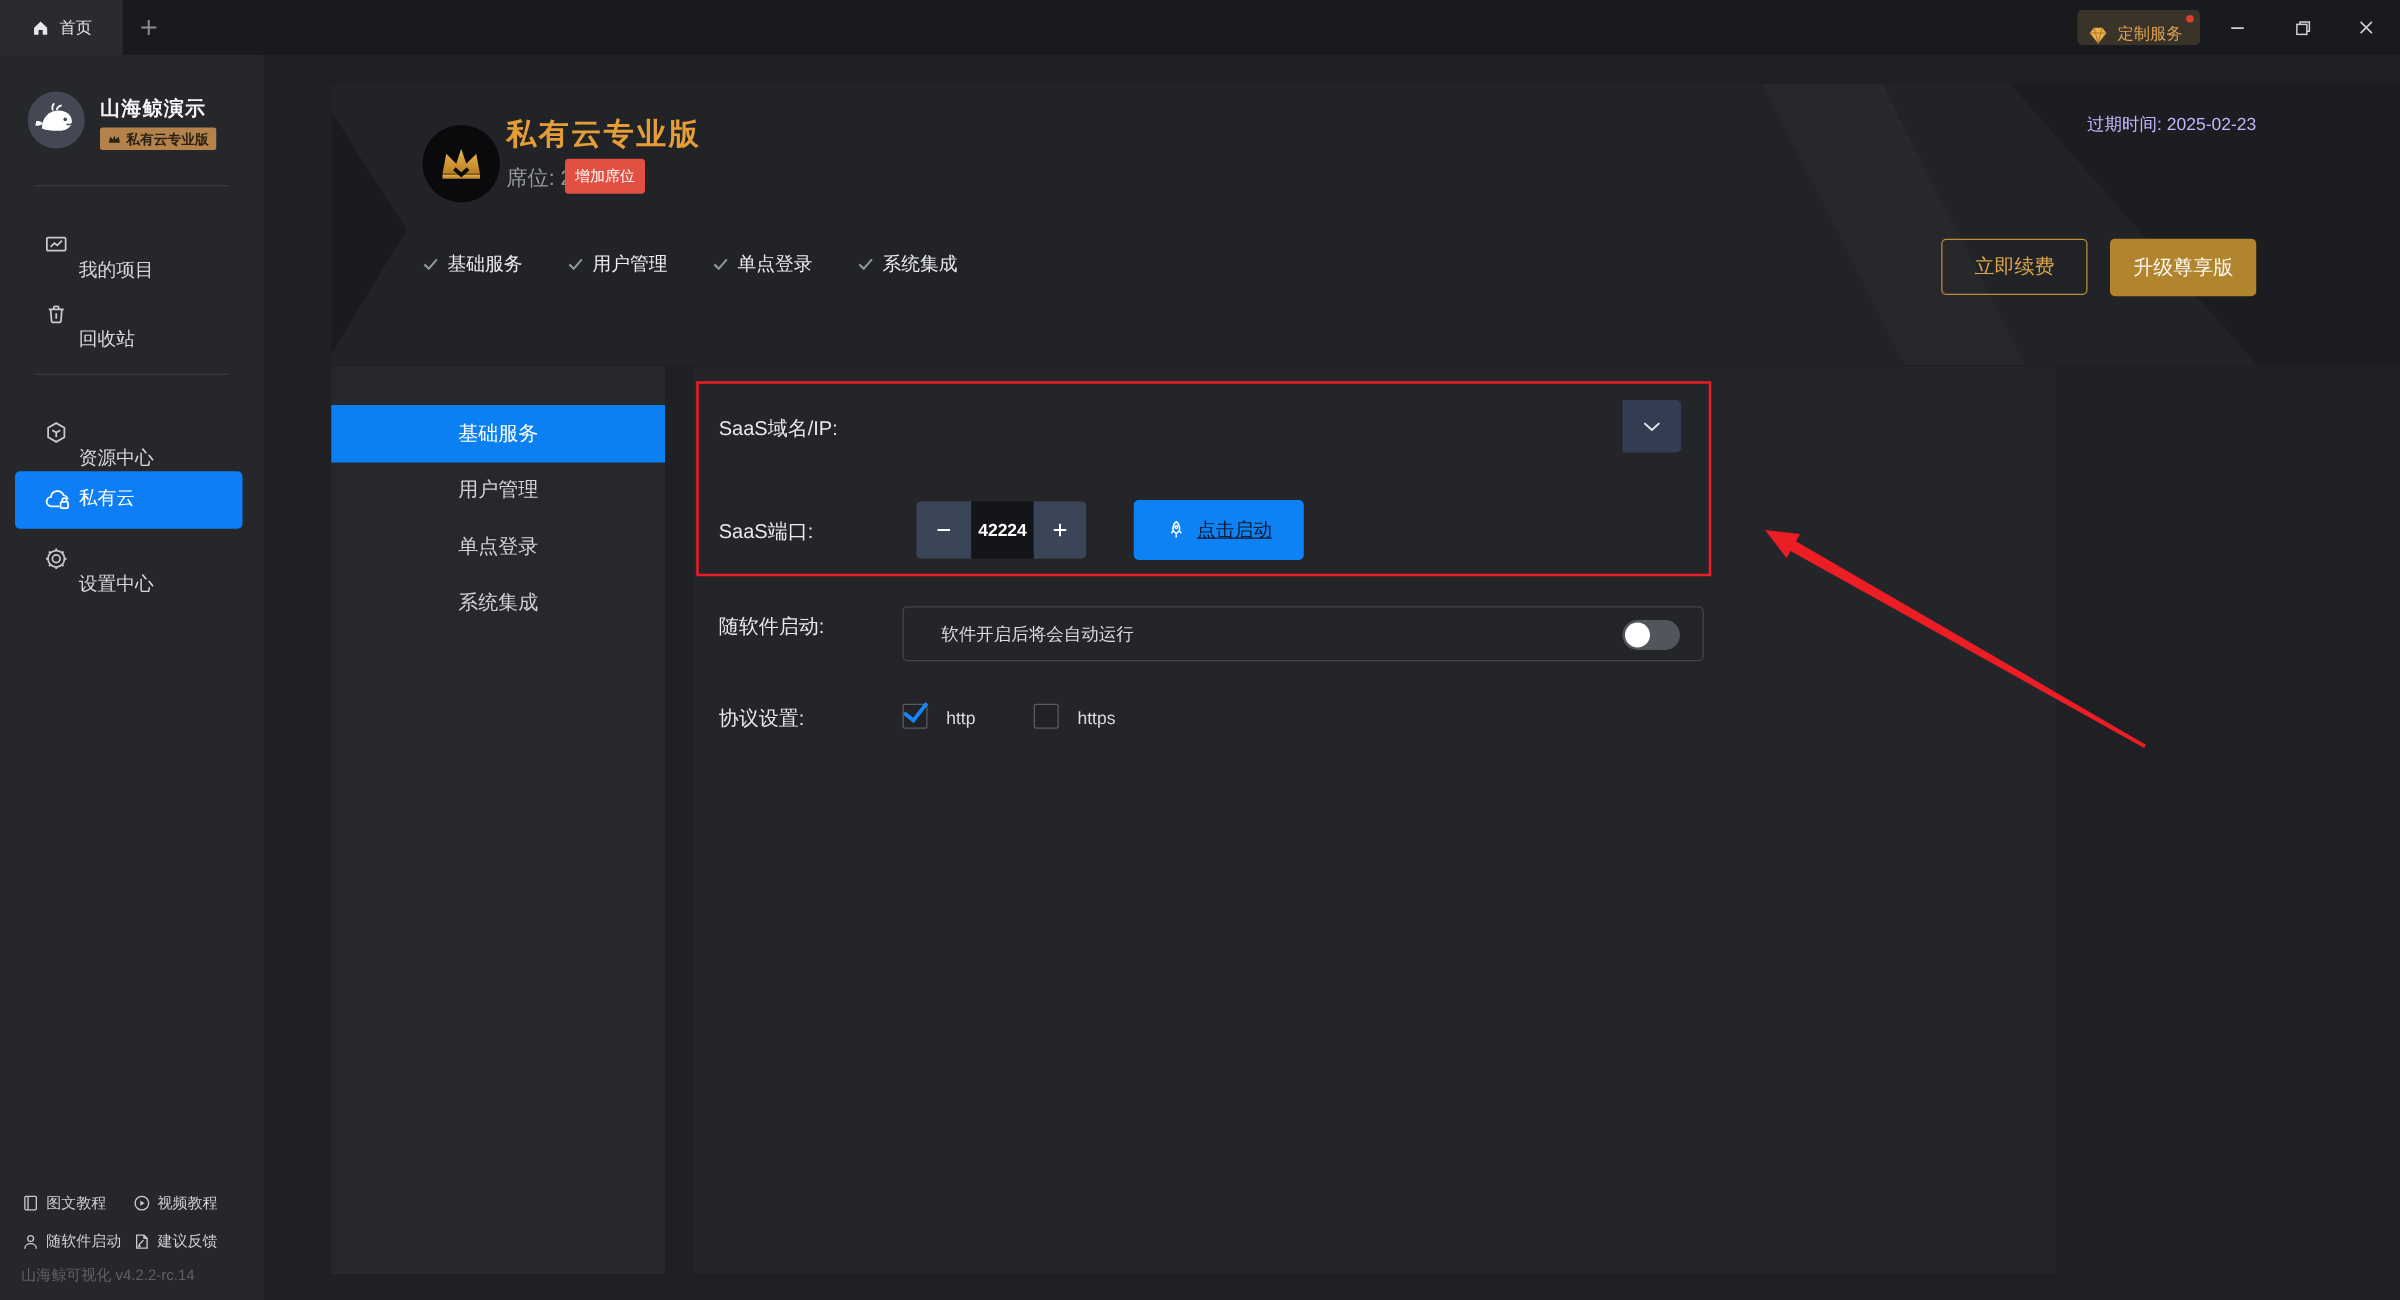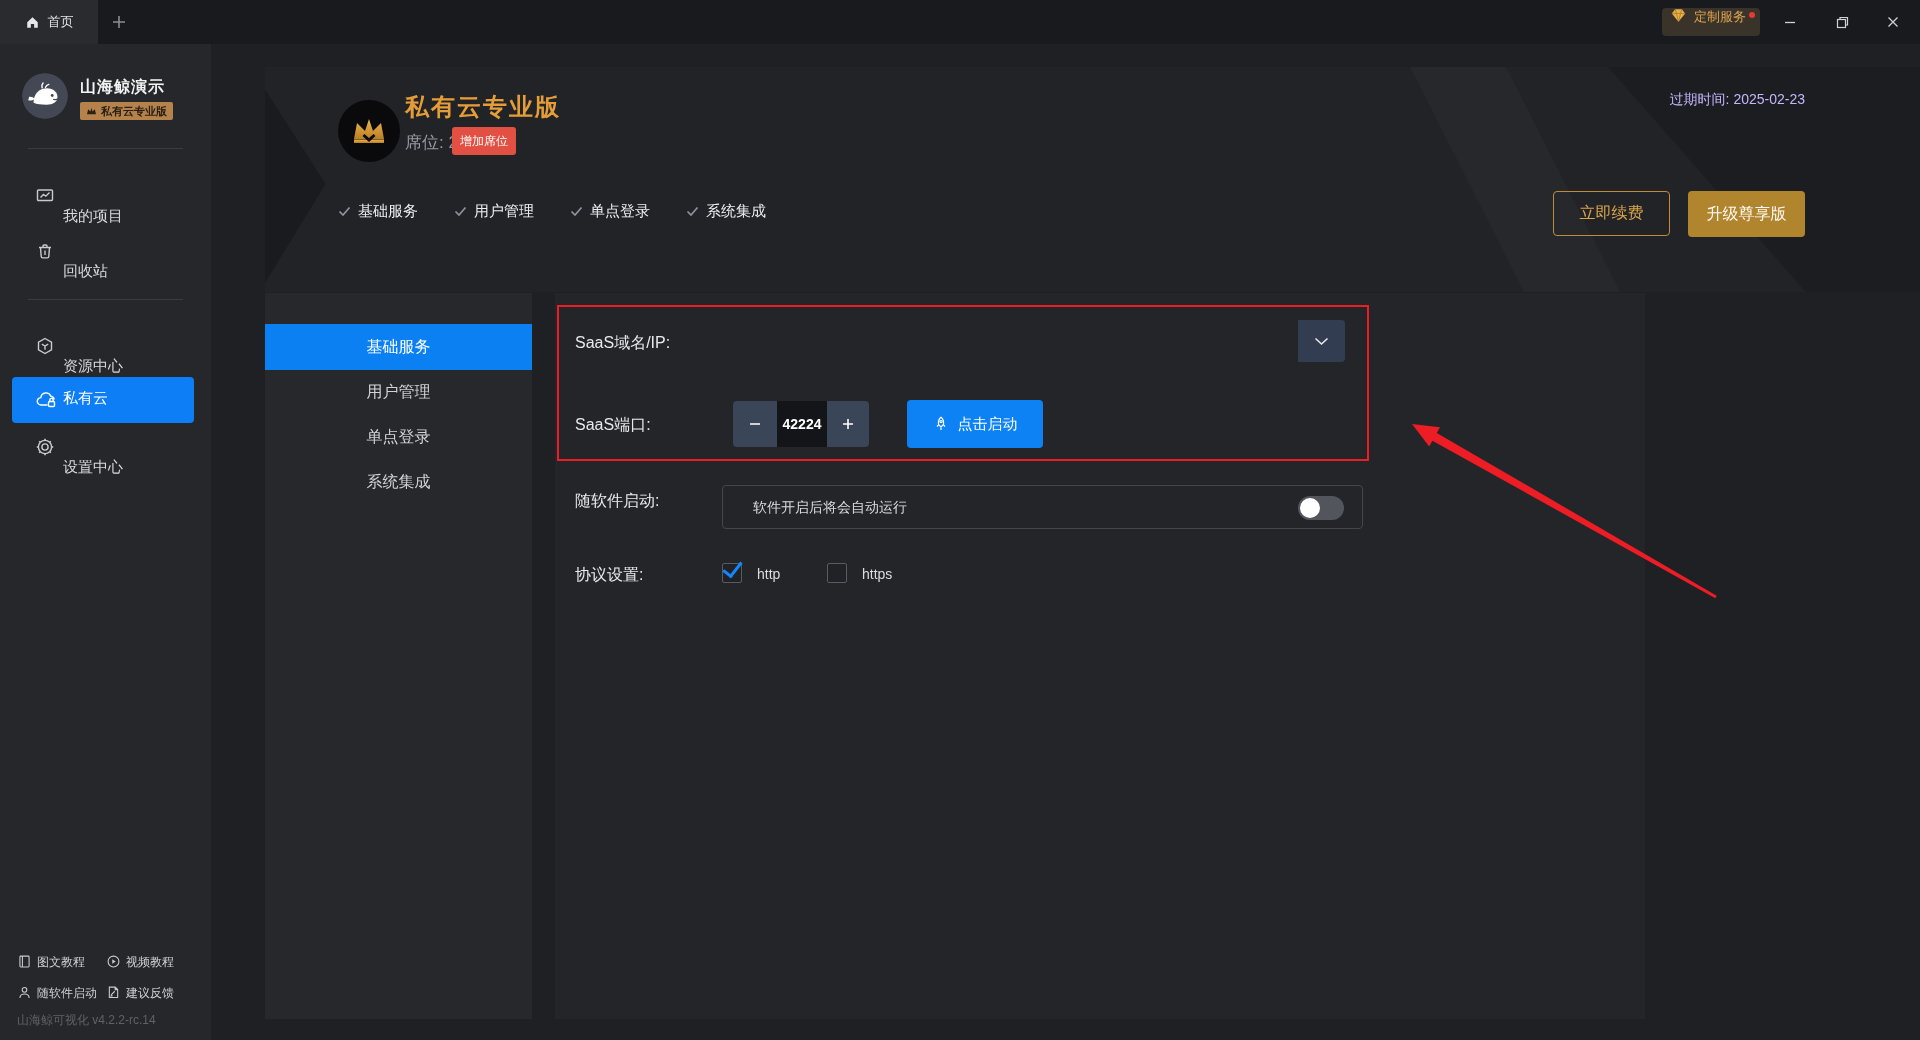--- a/index.html
+++ b/index.html
@@ -5,40 +5,40 @@
   * { margin:0; padding:0; box-sizing:border-box; }
   html,body { background:#000; }
   body { font-family:"Liberation Sans", sans-serif; }
   .app { position:relative; width:1920px; height:1040px; background:#1f2024; overflow:hidden; }
 
   
   .titlebar { position:absolute; left:0; top:0; width:1920px; height:44px; background:#191a1d; z-index:6; }
   .tb-tab { position:absolute; left:0; top:0; width:98px; height:44px; background:#2a2b2f;
             display:flex; align-items:center; justify-content:center; gap:8px; color:#e3e4e6; font-size:13px; cursor:pointer; }
   .tb-newtab { position:absolute; left:102px; top:0; width:34px; height:44px; display:flex; align-items:center; justify-content:center; cursor:pointer; }
-  .cs-badge { position:absolute; left:1662px; top:8px; height:28px; padding:0 14px 0 8px; background:#3a3329; border-radius:4px;
-              display:flex; align-items:flex-start; gap:7px; color:#dda451; font-size:13px; cursor:pointer; }
+  .cs-badge { position:absolute; left:1662px; top:8px; height:28px; padding:16px 14px 0 8px; background:#3a3329; border-radius:4px;
+              display:flex; align-items:flex-end; gap:7px; color:#dda451; font-size:13px; cursor:pointer; }
   .cs-dot { position:absolute; right:5px; top:4px; width:6px; height:6px; border-radius:50%; background:#e23b30; }
   .winbtn { position:absolute; top:0; width:34px; height:44px; display:flex; align-items:center; justify-content:center; cursor:pointer; }
   .winbtn.min { left:1773px; } .winbtn.res { left:1825px; } .winbtn.cls { left:1876px; }
 
   
   .sidebar { position:absolute; left:0; top:44px; width:211px; height:996px; background:#26272b; z-index:5; }
   .avatar { position:absolute; left:22px; top:29px; width:46px; height:46px; border-radius:50%; overflow:hidden; }
   .uname { position:absolute; left:80px; top:33px; font-size:16px; font-weight:bold; color:#f2f3f4; letter-spacing:1px; }
   .ubadge { position:absolute; left:80px; top:58px; height:18px; padding:0 6px; background:#b5824b; border-radius:2px;
             display:inline-flex; align-items:center; gap:4px; color:#2a2115; font-size:11px; font-weight:bold; }
   .sdivider { position:absolute; left:28px; width:155px; height:1px; background:#3b3c41; }
   .menu-item { position:absolute; left:0; width:211px; height:28px; cursor:pointer; }
   .menu-item .mi-icon { position:absolute; left:35px; top:3px; width:20px; height:20px; }
   .menu-item .mi-label { position:absolute; left:63px; top:4px; font-size:15px; color:#d8d9db;margin-top:20px; }
   .menu-active { position:absolute; left:12px; top:333px; width:182px; height:46px; background:#0d7ef5; border-radius:4px; cursor:pointer; }
   .menu-active .mi-icon { position:absolute; left:23px; top:12px; width:22px; height:22px; }
   .menu-active .mi-label { position:absolute; left:51px; top:12px; font-size:15px; color:#ffffff; }
-  .sfoot-link { position:absolute; display:flex; align-items:flex-start; gap:5px; color:#cfd0d3; font-size:12px; cursor:pointer; }
+  .sfoot-link { position:absolute; display:flex; align-items:center; gap:5px; color:#cfd0d3; font-size:12px; cursor:pointer; }
   .sversion { position:absolute; left:17px; top:968px; font-size:12px; color:#5f6165; }
 
   
   .banner { position:absolute; left:265px; top:67px; width:1655px; height:225px; background:#222327; overflow:hidden; }
   .deco-left { position:absolute; left:0; top:0; width:110px; height:225px; background:#1a1b1f;
                clip-path:polygon(0 10%, 55% 52%, 0 96%); }
   .deco-right1 { position:absolute; right:0; top:0; width:520px; height:225px; background:rgba(0,0,0,.16);
                  clip-path:polygon(40% 0, 100% 0, 100% 100%, 78% 100%); }
   .deco-right2 { position:absolute; right:300px; top:0; width:300px; height:225px; background:rgba(255,255,255,.022);
                  clip-path:polygon(30% 0, 62% 0, 100% 100%, 68% 100%); }
@@ -68,21 +68,21 @@
                   border:1px solid #54555a; border-right:none; border-radius:4px 0 0 4px; color:#ffffff; font-size:14px; font-weight:bold;
                   padding-left:16px; outline:none; font-family:"Liberation Sans", sans-serif; }
   .domain-caret { position:absolute; left:743px; top:27px; width:47px; height:42px; background:#333d51; border-radius:0 4px 4px 0;
                   display:flex; align-items:center; justify-content:center; cursor:pointer; }
   .stepper { position:absolute; left:178px; top:108px; height:46px; display:flex; border-radius:4px; overflow:hidden; }
   .step-btn { width:44px; height:46px; background:#3a4557; display:flex; align-items:center; justify-content:center; cursor:pointer; border:none; }
   .step-btn.plus { width:42px; }
   .port-input { width:50px; height:46px; background:#141519; border:none; color:#fff; font-size:14px; font-weight:bold;
                 text-align:center; outline:none; font-family:"Liberation Sans", sans-serif; }
   .start-btn { position:absolute; left:352px; top:107px; width:136px; height:48px; background:#0c82f5; border:none; border-radius:4px;
-               color:#ffffff; font-size:15px; display:flex; align-items:center; justify-content:center; gap:9px; cursor:pointer; }
+               color:#0f172a; font-size:15px; display:flex; align-items:center; justify-content:center; gap:9px; cursor:pointer;text-decoration:underline; }
   .auto-box { position:absolute; left:167px; top:192px; width:641px; height:44px; border:1px solid #45464b; border-radius:4px; }
   .auto-hint { position:absolute; left:30px; top:13px; font-size:14px; color:#dadbdd; }
   .toggle { position:absolute; right:18px; top:10px; width:46px; height:24px; border-radius:12px; background:#53555c; cursor:pointer; }
   .toggle .knob { position:absolute; left:2px; top:2px; width:20px; height:20px; border-radius:50%; background:#ffffff; }
   .cb { position:absolute; width:20px; height:20px; background:#212226; border:1px solid #5a5b60; border-radius:2px; cursor:pointer; }
   .cb.checked::after { content:""; position:absolute; left:4px; top:-6px; width:8px; height:16px;
                        border-right:3px solid #1487fd; border-bottom:3px solid #1487fd; transform:rotate(38deg); }
   .cb-label { position:absolute; font-size:14px; color:#dcdde0; }
 
   

